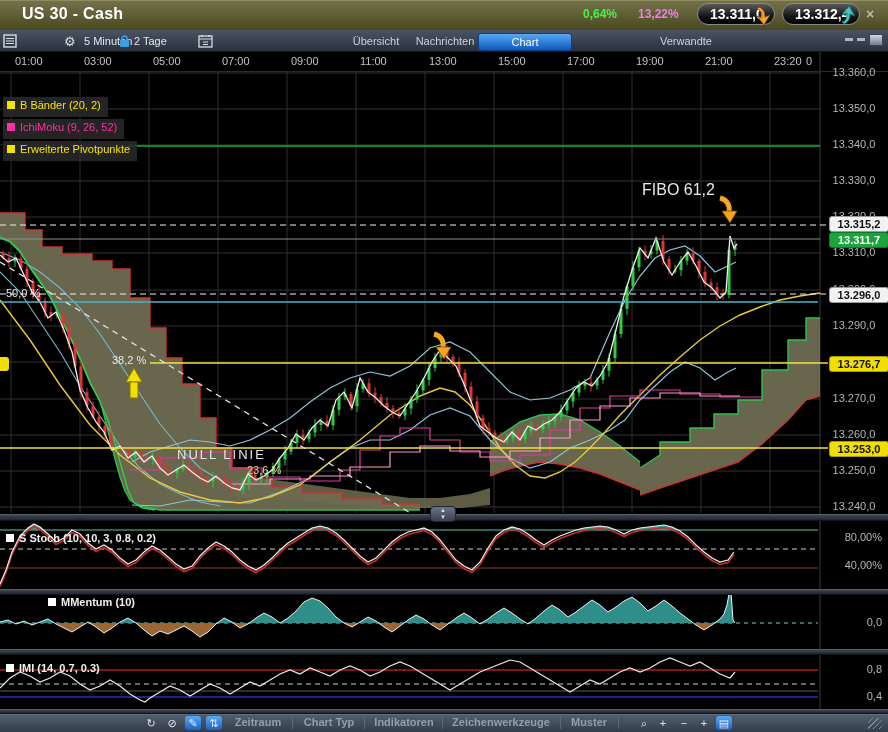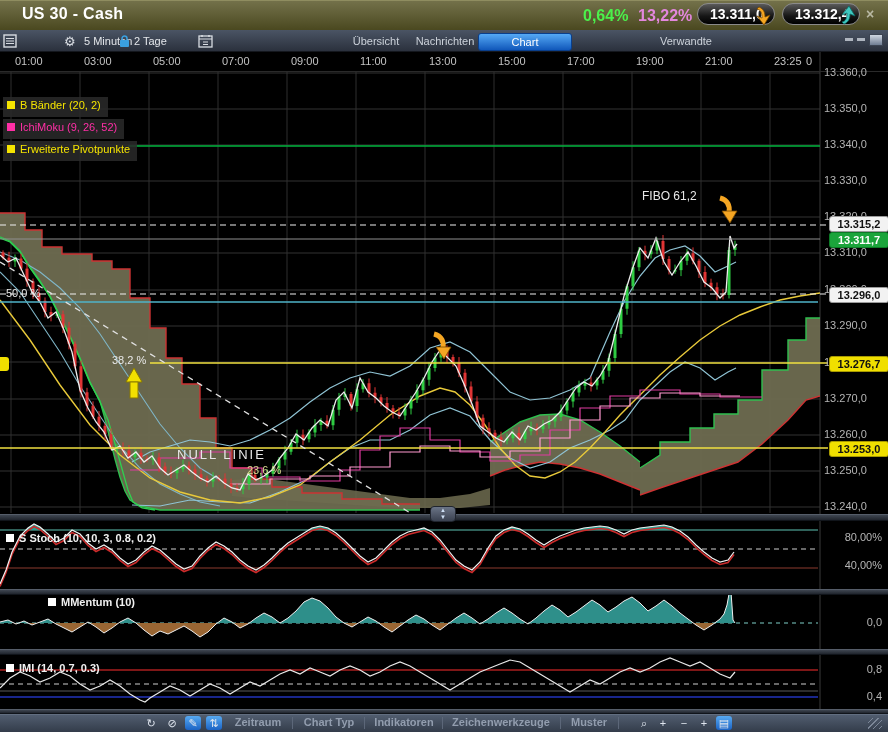--- a/index.html
+++ b/index.html
@@ -3,21 +3,21 @@
 <meta charset="utf-8">
 <style>
   html,body{margin:0;padding:0;background:#000;}
   body{width:888px;height:732px;position:relative;overflow:hidden;
        font-family:"Liberation Sans",sans-serif;-webkit-font-smoothing:antialiased;}
   .abs{position:absolute;}
   
   #titlebar{left:0;top:0;width:888px;height:30px;
     background:linear-gradient(#73714a,#5d5b33 55%,#4a481f);border-top:1px solid #8f8d60;box-sizing:border-box;}
   #title{left:22px;top:5px;color:#fff;font-size:16px;font-weight:bold;letter-spacing:.3px;}
-  .pct{top:7px;font-size:16px;font-weight:bold;}
+  .pct{top:7px;font-size:12px;font-weight:bold;}
   #pct1{left:583px;color:#4bf04b;}
   #pct2{left:638px;color:#e387dd;}
   .pricepill{top:3px;height:22px;border-radius:12px;color:#fff;font-size:14px;font-weight:bold;
     background:linear-gradient(#5a5a5a,#161616 60%,#000);border:1px solid #8a8a8a;
     box-sizing:border-box;padding:2px 20px 0 12px;}
   #closex{left:866px;top:6px;color:#b9b9a4;font-size:14px;font-weight:bold;}
   
   #toolbar{left:0;top:30px;width:888px;height:22px;
     background:linear-gradient(#4a5464,#2b313d);border-bottom:1px solid #14171d;box-sizing:border-box;}
   .tb-txt{top:35px;color:#e3e6ea;font-size:11px;}
@@ -27,21 +27,21 @@
   
   #bottombar{left:0;top:714px;width:888px;height:18px;
     background:linear-gradient(#515d6f,#333c4a);border-top:1px solid #626e80;box-sizing:border-box;}
   .bb-btn{top:716px;color:#929dae;font-size:11px;font-weight:bold;text-align:center;}
   .bb-sep{top:717px;width:1px;height:12px;background:#5c6779;}
   .bb-ic{top:716px;width:16px;height:14px;border-radius:3px;color:#dfe5ee;font-size:11px;
     text-align:center;line-height:14px;}
   .bb-ic.blue{background:linear-gradient(#57aaf2,#1b63c4);}
   
   .axis-x{top:55px;color:#c3c3c3;font-size:11px;}
-  .axis-y{color:#b5b5b5;font-size:11px;width:60px;text-align:left;}
+  .axis-y{color:#b5b5b5;font-size:11px;width:60px;text-align:center;}
   .prlabel{color:#b5b5b5;font-size:11px;width:52px;text-align:right;left:830px;}
   .tag{left:829px;width:58px;height:14px;border-radius:3px;font-size:11px;font-weight:bold;
     text-align:center;line-height:14px;}
   .legend{left:3px;height:20px;line-height:16px;background:rgba(42,42,42,.85);
     font-size:11px;padding:0 7px 0 4px;white-space:nowrap;}
   .legend .sq{display:inline-block;width:8px;height:8px;margin-right:5px;}
   .pane-label{color:#f0f0f0;font-size:11px;font-weight:bold;white-space:nowrap;}
   .pane-label .sq{display:inline-block;width:8px;height:8px;background:#fff;margin-right:5px;}
   .anno{color:#e8e8e8;font-size:11px;white-space:nowrap;}
   .splitter{left:0;width:888px;background:linear-gradient(#3f4651,#20252d);border-top:1px solid #555d69;border-bottom:1px solid #10141a;box-sizing:border-box;}
@@ -444,21 +444,21 @@
   </div>
 <div class="abs" style="left:845px;top:38px;width:8px;height:3px;background:#aeb5bf;"></div>
 <div class="abs" style="left:857px;top:38px;width:8px;height:3px;background:#aeb5bf;"></div>
 <div class="abs" style="left:869px;top:34px;width:12px;height:10px;background:linear-gradient(#cfd6e0,#6f7d92);border:1px solid #3c4452;"></div>
 
 <div id="legend-holder">
     <div class="abs legend" style="top: 97px; color: rgb(245, 228, 0);"><span class="sq" style="background: rgb(245, 228, 0);"></span>B Bänder (20, 2)</div>
     <div class="abs legend" style="top: 119px; color: rgb(255, 47, 166);"><span class="sq" style="background: rgb(255, 47, 166);"></span>IchiMoku (9, 26, 52)</div>
     <div class="abs legend" style="top: 141px; color: rgb(245, 228, 0); text-align: center;"><span class="sq" style="background: rgb(245, 228, 0);"></span>Erweiterte Pivotpunkte</div>
   </div>
-<div class="abs anno" style="left:642px;top:189px;font-size:12px;">FIBO 61,2</div>
+<div class="abs anno" style="left:642px;top:181px;font-size:16px;">FIBO 61,2</div>
 <div class="abs anno" style="left:6px;top:287px;">50,0 %</div>
 <div class="abs anno" style="left:112px;top:354px;">38,2 %</div>
 <div class="abs anno" style="left:247px;top:440px;color:#d8d890;margin-top:24px;">23,6 %</div>
 <div class="abs anno" style="left:177px;top:447px;font-size:13px;letter-spacing:2px;">NULL LINIE</div>
 <div class="abs" style="left:0px;top:357px;width:9px;height:14px;background:#f0df00;border-radius:0 3px 3px 0;"></div>
 
 <div class="abs splitter" style="top:514px;height:7px;"></div>
 <div class="abs splitter" style="top:589px;height:6px;"></div>
 <div class="abs splitter" style="top:649px;height:6px;"></div>
 <div class="abs splitter" style="top:709px;height:5px;"></div>
@@ -498,21 +498,21 @@
     <div class="abs axis-x" style="left: 84px;">03:00</div>
     <div class="abs axis-x" style="left: 153px;">05:00</div>
     <div class="abs axis-x" style="left: 222px;">07:00</div>
     <div class="abs axis-x" style="left: 291px;">09:00</div>
     <div class="abs axis-x" style="left: 360px;">11:00</div>
     <div class="abs axis-x" style="left: 429px;">13:00</div>
     <div class="abs axis-x" style="left: 498px;">15:00</div>
     <div class="abs axis-x" style="left: 567px;">17:00</div>
     <div class="abs axis-x" style="left: 636px;">19:00</div>
     <div class="abs axis-x" style="left: 705px;">21:00</div>
-    <div class="abs axis-x" style="left: 774px;">23:25</div>
+    <div class="abs axis-x" style="left: 774px;">23:20</div>
     <div class="abs axis-x" style="left: 806px;">0</div>
   </div>
 <div id="yaxis-holder">
     <div class="abs axis-y" style="left: 824px; top: 66px;">13.360,0</div>
     <div class="abs axis-y" style="left: 824px; top: 102px;">13.350,0</div>
     <div class="abs axis-y" style="left: 824px; top: 138px;">13.340,0</div>
     <div class="abs axis-y" style="left: 824px; top: 174px;">13.330,0</div>
     <div class="abs axis-y" style="left: 824px; top: 210px;">13.320,0</div>
     <div class="abs axis-y" style="left: 824px; top: 246px;">13.310,0</div>
     <div class="abs axis-y" style="left: 824px; top: 283px;">13.300,0</div>

